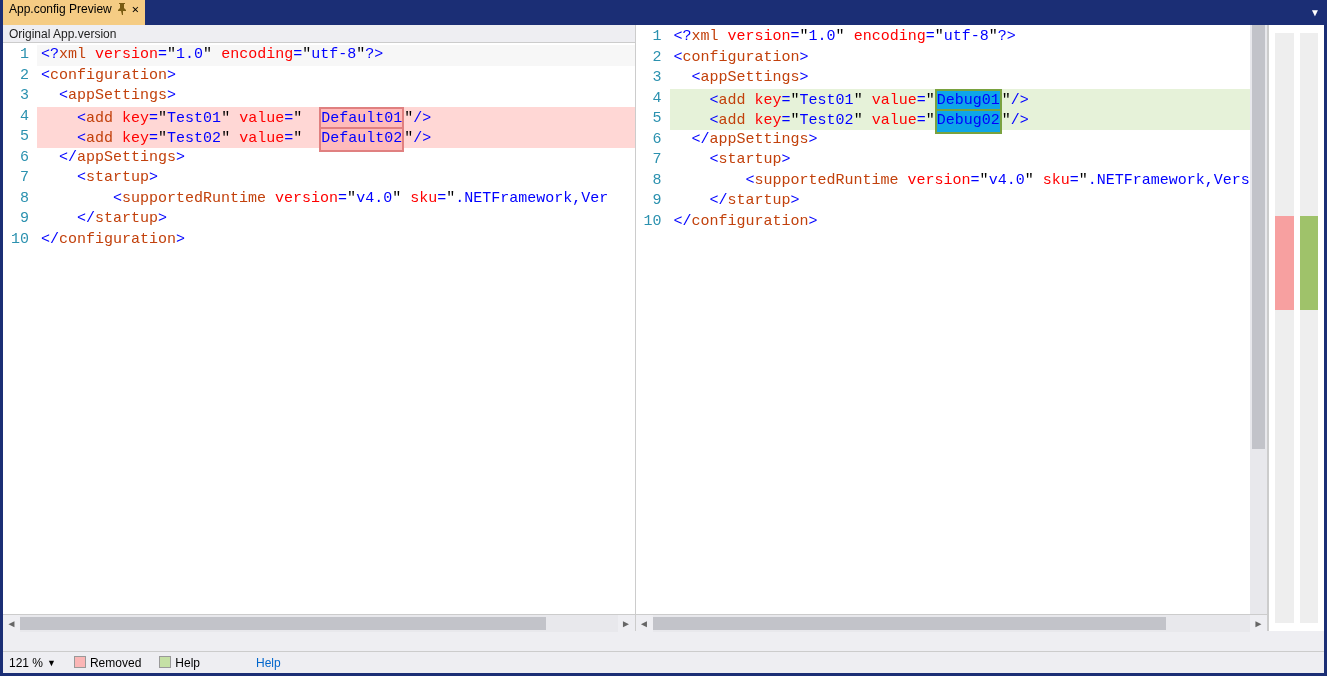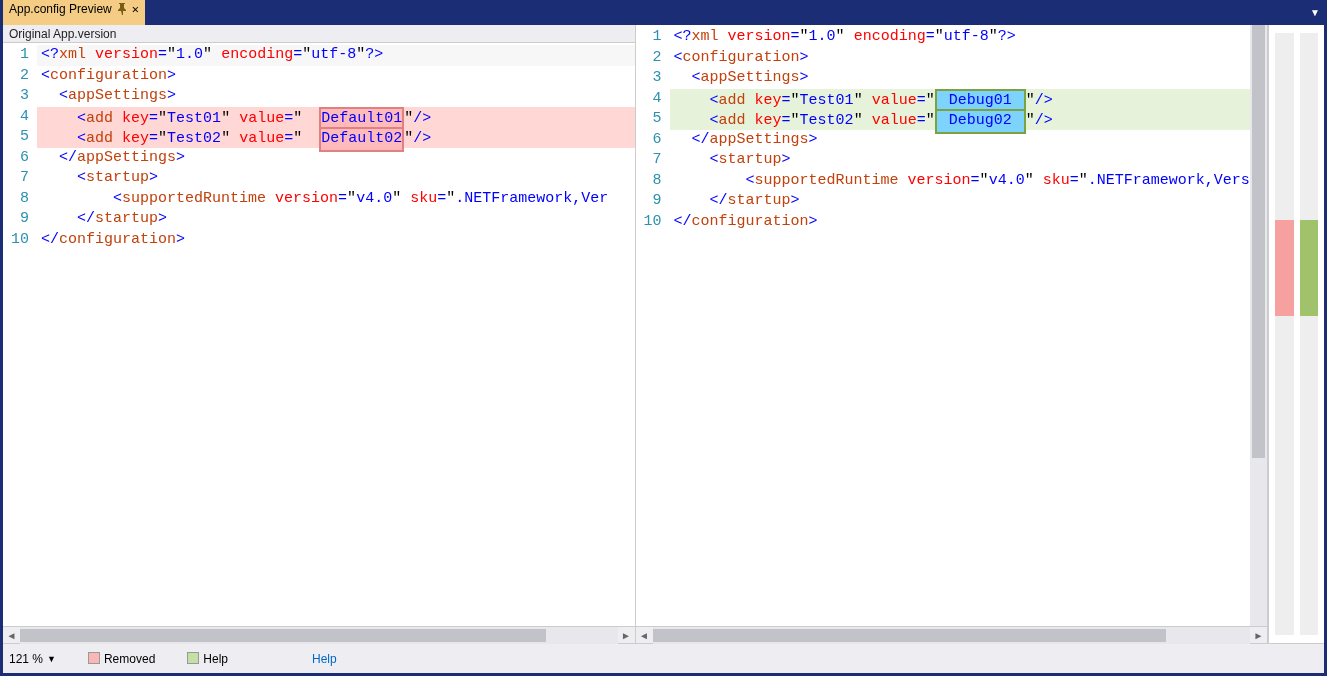--- a/index.html
+++ b/index.html
@@ -23,27 +23,27 @@
   .code { flex:1; padding:2px 0; white-space:pre; min-width:0; }
   .row { height:20.5px; position:relative; padding-left:4px; }
   .row.currentline { background:#f7f7f7; }
   .row.removed { background:#ffd7d5; }
   .row.added { background:#e6f2d9; }
   .tok-tag { color:#c2410c; }
   .tok-attr { color:#ff0000;margin-top:40px; }
   .tok-punc { color:#0000ff; }
   .tok-str { color:#0000ff; }
   .mark-removed { display:inline-block; background:#fbb; border:2px solid #e08080; padding:0 0px;margin-left:17px; }
-  .mark-added { display:inline-block; background:#7dd3fc; border:2px solid #7aa23f; padding:0 12px; }
+  .mark-added { display:inline-block; background:#0ea5e9; border:2px solid #7aa23f; padding:0 0px; }
   .minimap { width:56px; background:#fff; border-left:1px solid #ccc; display:flex; gap:6px; padding:8px 6px; }
   .minicol { flex:1; background:#eee; position:relative; }
   .miniblock { position:absolute; left:0; right:0; }
   .miniblock.removed { background:#f7a0a0; }
   .miniblock.added { background:#9fc26a; }
-  .statusbar { height:30px; background:#eeeef2; border-top:1px solid #ccc; display:flex; align-items:center; padding:0 6px; gap:32px; font-size:12px; }
+  .statusbar { height:22px; background:#eeeef2; border-top:1px solid #ccc; display:flex; align-items:center; padding:0 6px; gap:18px; font-size:12px;margin-top:20px; }
   .zoom { display:flex; align-items:center; gap:4px; }
   .zoom-caret { font-size:9px; cursor:pointer; }
   .legend { display:flex; gap:4px; }
   .swatch { width:12px; height:12px; border:1px solid #999; }
   .swatch.removed { background:#fbb6b6; }
   .swatch.added { background:#c5e0a5; }
   .help { color:#0066cc; cursor:pointer; }
   .hscroll { height:17px; background:#eeeef2; border-top:1px solid #ccc; display:flex; align-items:center; }
   .hscroll .arrow { width:17px; height:17px; display:flex; align-items:center; justify-content:center; color:#666; cursor:pointer; font-size:10px; }
   .hscroll .track { flex:1; height:17px; background:#e8e8ec; position:relative; }

